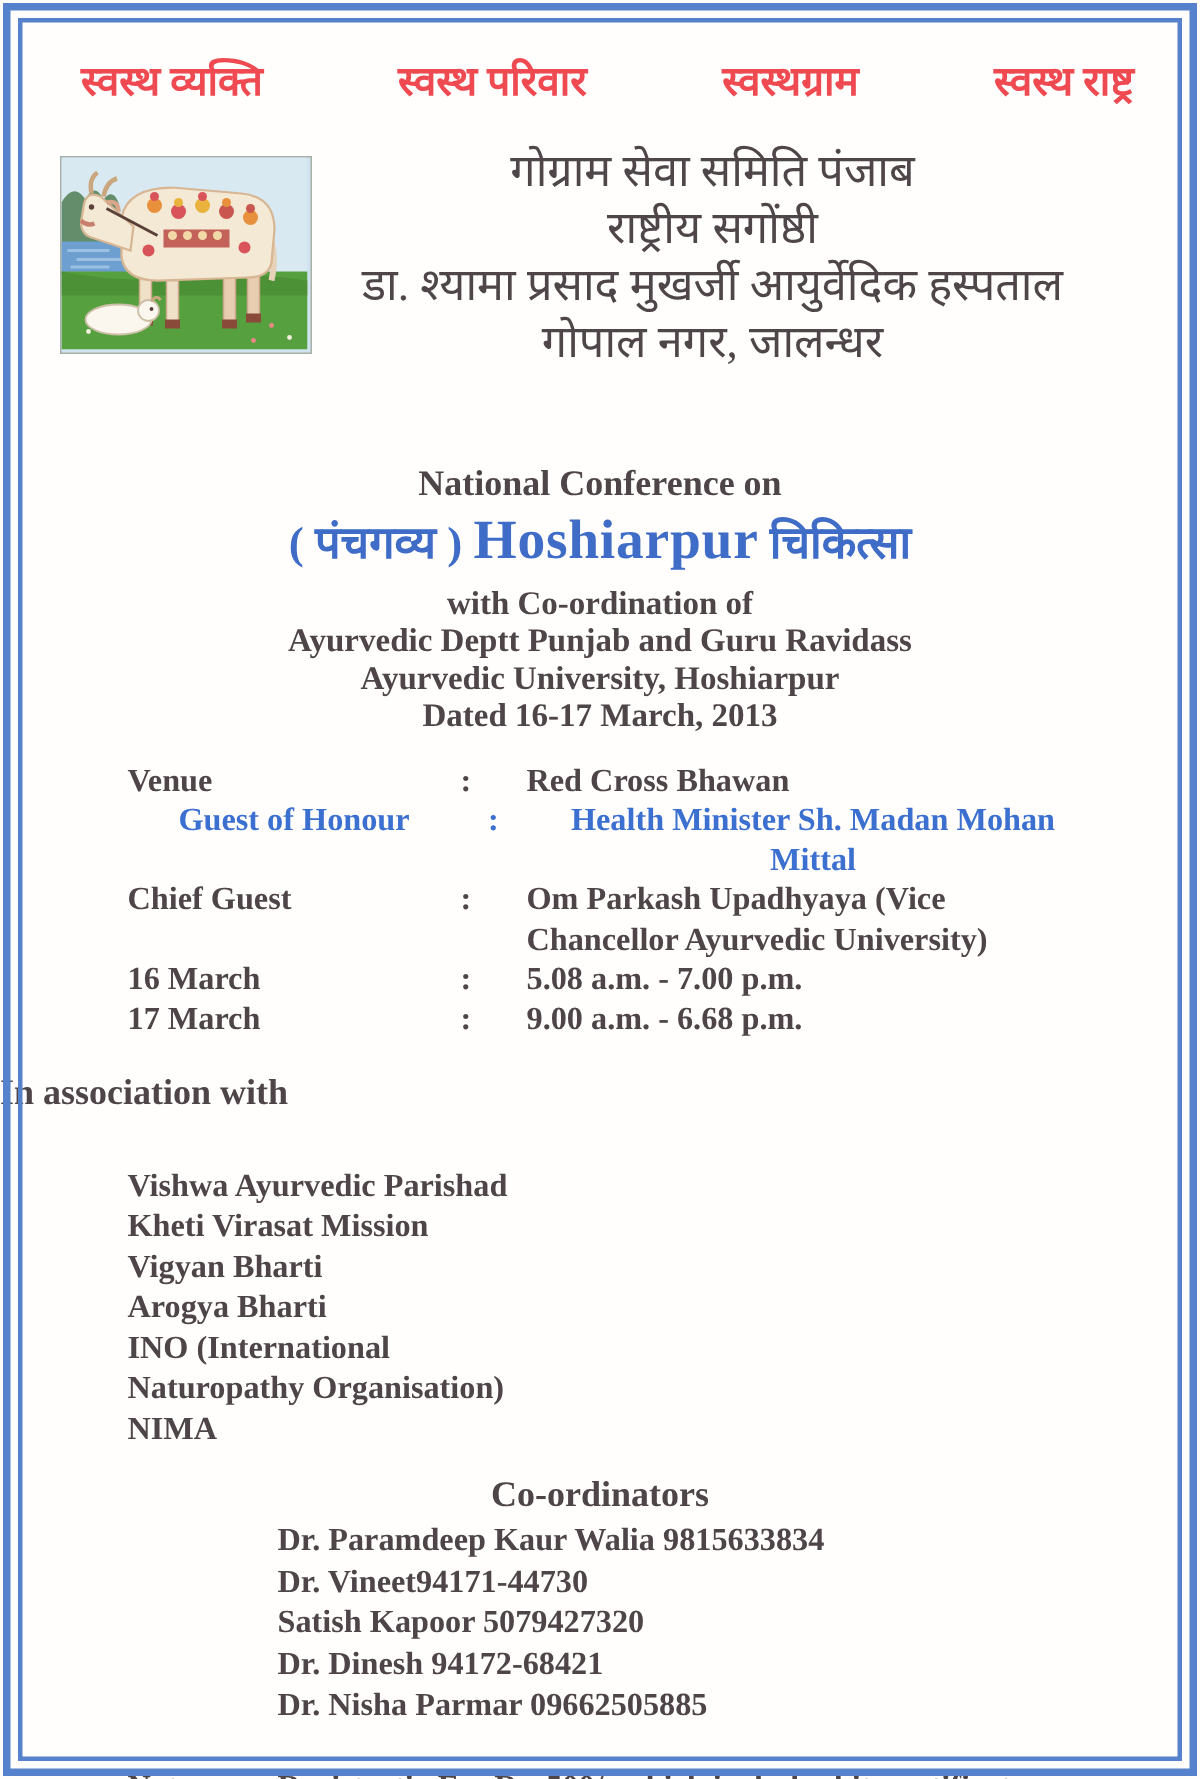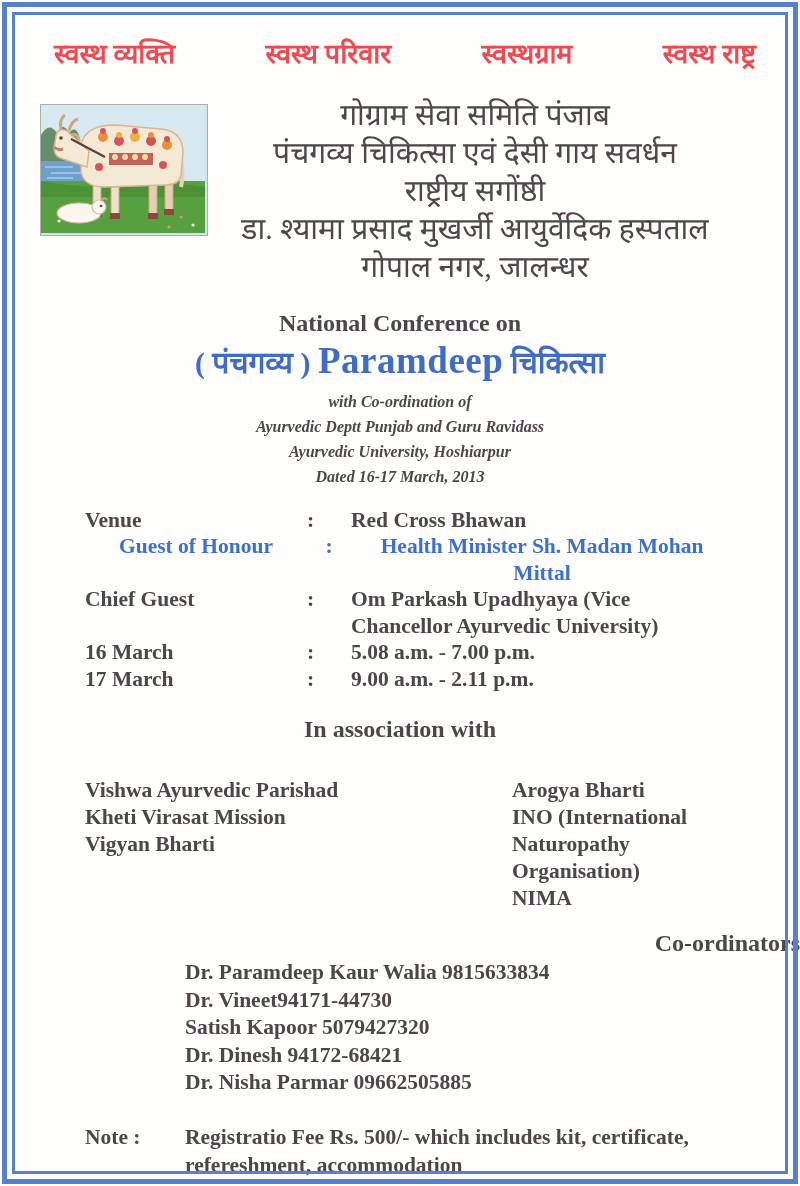--- a/index.html
+++ b/index.html
@@ -41,34 +41,34 @@
     font-size:30px;
     line-height:38px;
     color:#4e4649;
   }
 
   
   .conference { text-align:center; margin-top:14px; }
   .pre-title { font-weight:bold; font-size:24px; color:#4e4549; }
   .main-title { margin-top:2px; color:#3e6cc6; font-weight:bold; font-size:30px; line-height:44px; }
   .main-title .latin { font-size:37px; letter-spacing:0.5px; }
-  .subtitle { font-weight:bold; font-size:16px; line-height:25px; margin-top:4px;font-style:italic; }
+  .subtitle { font-weight:bold; font-size:22px; line-height:25px; margin-top:4px; }
 
   
   .details { margin:18px 0 0 85px; font-weight:bold; font-size:21.5px; line-height:26.5px; }
   .drow { display:grid; grid-template-columns:222px 44px 1fr; }
   .dvalue { max-width:382px; }
   .blue-row { color:#3b6fd0;text-align:center; }
 
-  .assoc-heading { text-align:center; font-weight:bold; font-size:24px; margin-top:24px; }
-  .assoc-columns { display:flex; margin:34px 40px 0 85px; font-weight:bold; font-size:21.5px; line-height:27px; }
+  .assoc-heading { text-align:left; font-weight:bold; font-size:24px; margin-top:24px; }
+  .assoc-columns { display:flex; margin:34px 40px 0 85px; font-weight:bold; font-size:21.5px; line-height:27px;flex-direction:column; }
   .assoc-left { width:427px; }
   .assoc-right { flex:1; }
 
-  .coord-heading { text-align:right; font-weight:bold; font-size:24px; margin-top:18px; }
+  .coord-heading { text-align:center; font-weight:bold; font-size:24px; margin-top:18px; }
   .coord-list { margin-left:185px; font-weight:bold; font-size:21.5px; line-height:27.5px; margin-top:2px; }
 
   .note { display:flex; margin:26px 0 0 85px; font-weight:bold; font-size:21.5px; line-height:28px; }
   .note-label { width:100px; }
   .note-text { max-width:560px; }
 </style>
 </head>
 <body>
 
 <div class="page">
@@ -143,32 +143,31 @@
         <path d="M30 34 L64 52" stroke="#5a4038" stroke-width="2"></path>
 
         <ellipse cx="38" cy="108" rx="22" ry="10" fill="#fbf7ee" stroke="#cdbfa8" stroke-width="1.2"></ellipse>
         <circle cx="58" cy="102" r="7" fill="#fbf7ee" stroke="#cdbfa8" stroke-width="1.2"></circle>
         <path d="M60 96 q3 -5 6 -1" stroke="#caa77f" stroke-width="2" fill="none"></path>
         <circle cx="60" cy="101" r="1.3" fill="#5a4038"></circle>
       </svg>
     </div>
     <div class="org-lines">
       <div>गोग्राम सेवा समिति पंजाब</div>
-      <div>पंचगव्य चिकित्सा एवं देसी गाय सवर्धन</div>
       <div>राष्ट्रीय सगोंष्ठी</div>
       <div>डा. श्यामा प्रसाद मुखर्जी आयुर्वेदिक हस्पताल</div>
       <div>गोपाल नगर, जालन्धर</div>
     </div>
   </div>
 
   <div class="conference">
     <div class="pre-title">National Conference on</div>
     <div class="main-title">
       <span>( पंचगव्य )</span>
-      <span class="latin">Paramdeep</span>
+      <span class="latin">Hoshiarpur</span>
       <span>चिकित्सा</span>
     </div>
     <div class="subtitle">
       <div>with Co-ordination of</div>
       <div>Ayurvedic Deptt Punjab and Guru Ravidass</div>
       <div>Ayurvedic University, Hoshiarpur</div>
       <div>Dated 16-17 March, 2013</div>
     </div>
   </div>
 
@@ -189,21 +188,21 @@
       <span class="dvalue">Om Parkash Upadhyaya (Vice Chancellor Ayurvedic University)</span>
     </div>
     <div class="drow">
       <span>16 March</span>
       <span>:</span>
       <span class="dvalue">5.08 a.m.  - 7.00 p.m.</span>
     </div>
     <div class="drow">
       <span>17 March</span>
       <span>:</span>
-      <span class="dvalue">9.00 a.m. -  2.11 p.m.</span>
+      <span class="dvalue">9.00 a.m. -  6.68 p.m.</span>
     </div>
   </div>
 
   <div class="assoc-heading">In association with</div>
   <div class="assoc-columns">
     <div class="assoc-left">
       <div>Vishwa Ayurvedic Parishad</div>
       <div>Kheti Virasat Mission</div>
       <div>Vigyan Bharti</div>
     </div>

